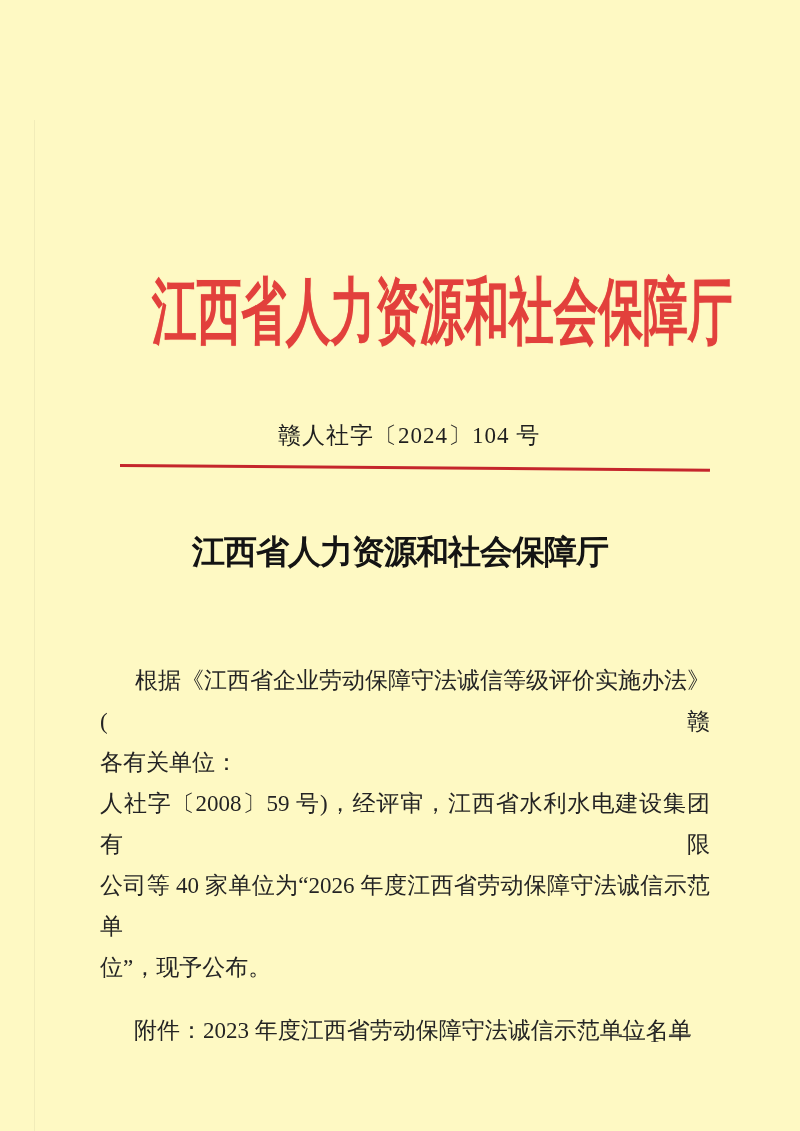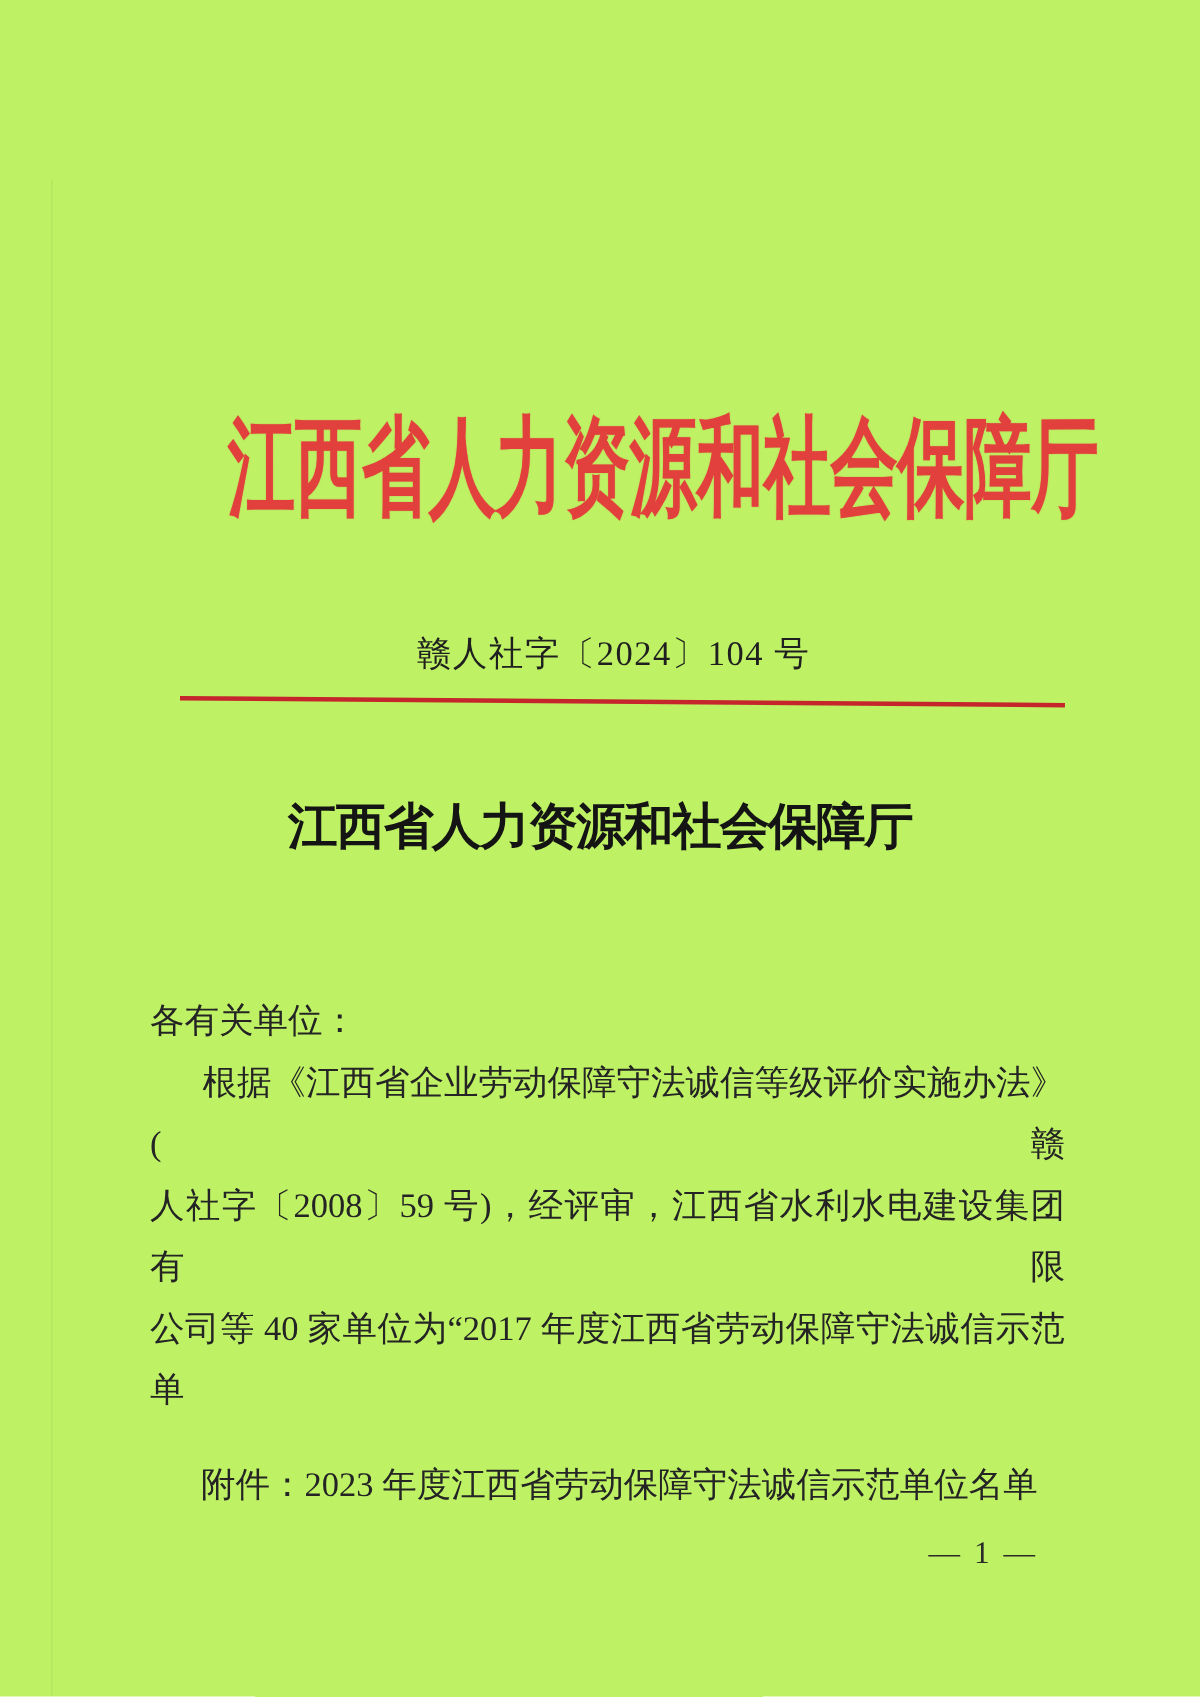--- a/index.html
+++ b/index.html
@@ -10,21 +10,21 @@
   html,body{
     margin:0;padding:0;
     width:800px;height:1131px;
     background:#fdfdfd;
     overflow:hidden;
     font-family:"Liberation Serif","DejaVu Serif",serif;
   }
   .page{
     position:relative;
     width:800px;height:1131px;
-    background:#bef264;
+    background:#fef9c3;
   }
   
   .scan-line{
     position:absolute;left:34px;top:120px;
     width:1px;height:1011px;
     background:rgba(0,0,0,0.05);
   }
   .letterhead{
     position:absolute;top:276px;left:0;width:800px;
     text-align:center;
@@ -99,22 +99,23 @@
 
   <div class="doc-number">赣人社字〔2024〕104 号</div>
 
   <div class="red-rule"></div>
 
   <div class="notice-title">
     <div>江西省人力资源和社会保障厅</div>
   </div>
 
   <div class="body-text">
+    <div class="para-line justify indent">根据《江西省企业劳动保障守法诚信等级评价实施办法》(赣</div>
     <div class="para-line">各有关单位：</div>
-    <div class="para-line justify indent">根据《江西省企业劳动保障守法诚信等级评价实施办法》(赣</div>
     <div class="para-line justify">人社字〔2008〕59 号)，经评审，江西省水利水电建设集团有限</div>
-    <div class="para-line justify">公司等 40 家单位为“2017 年度江西省劳动保障守法诚信示范单</div>
+    <div class="para-line justify">公司等 40 家单位为“2026 年度江西省劳动保障守法诚信示范单</div>
+    <div class="para-line">位”，现予公布。</div>
     <div class="attachment">附件：2023 年度江西省劳动保障守法诚信示范单位名单</div>
   </div>
 
   <div class="page-number">— 1 —</div>
 
 </div>
 
 </body></html>

